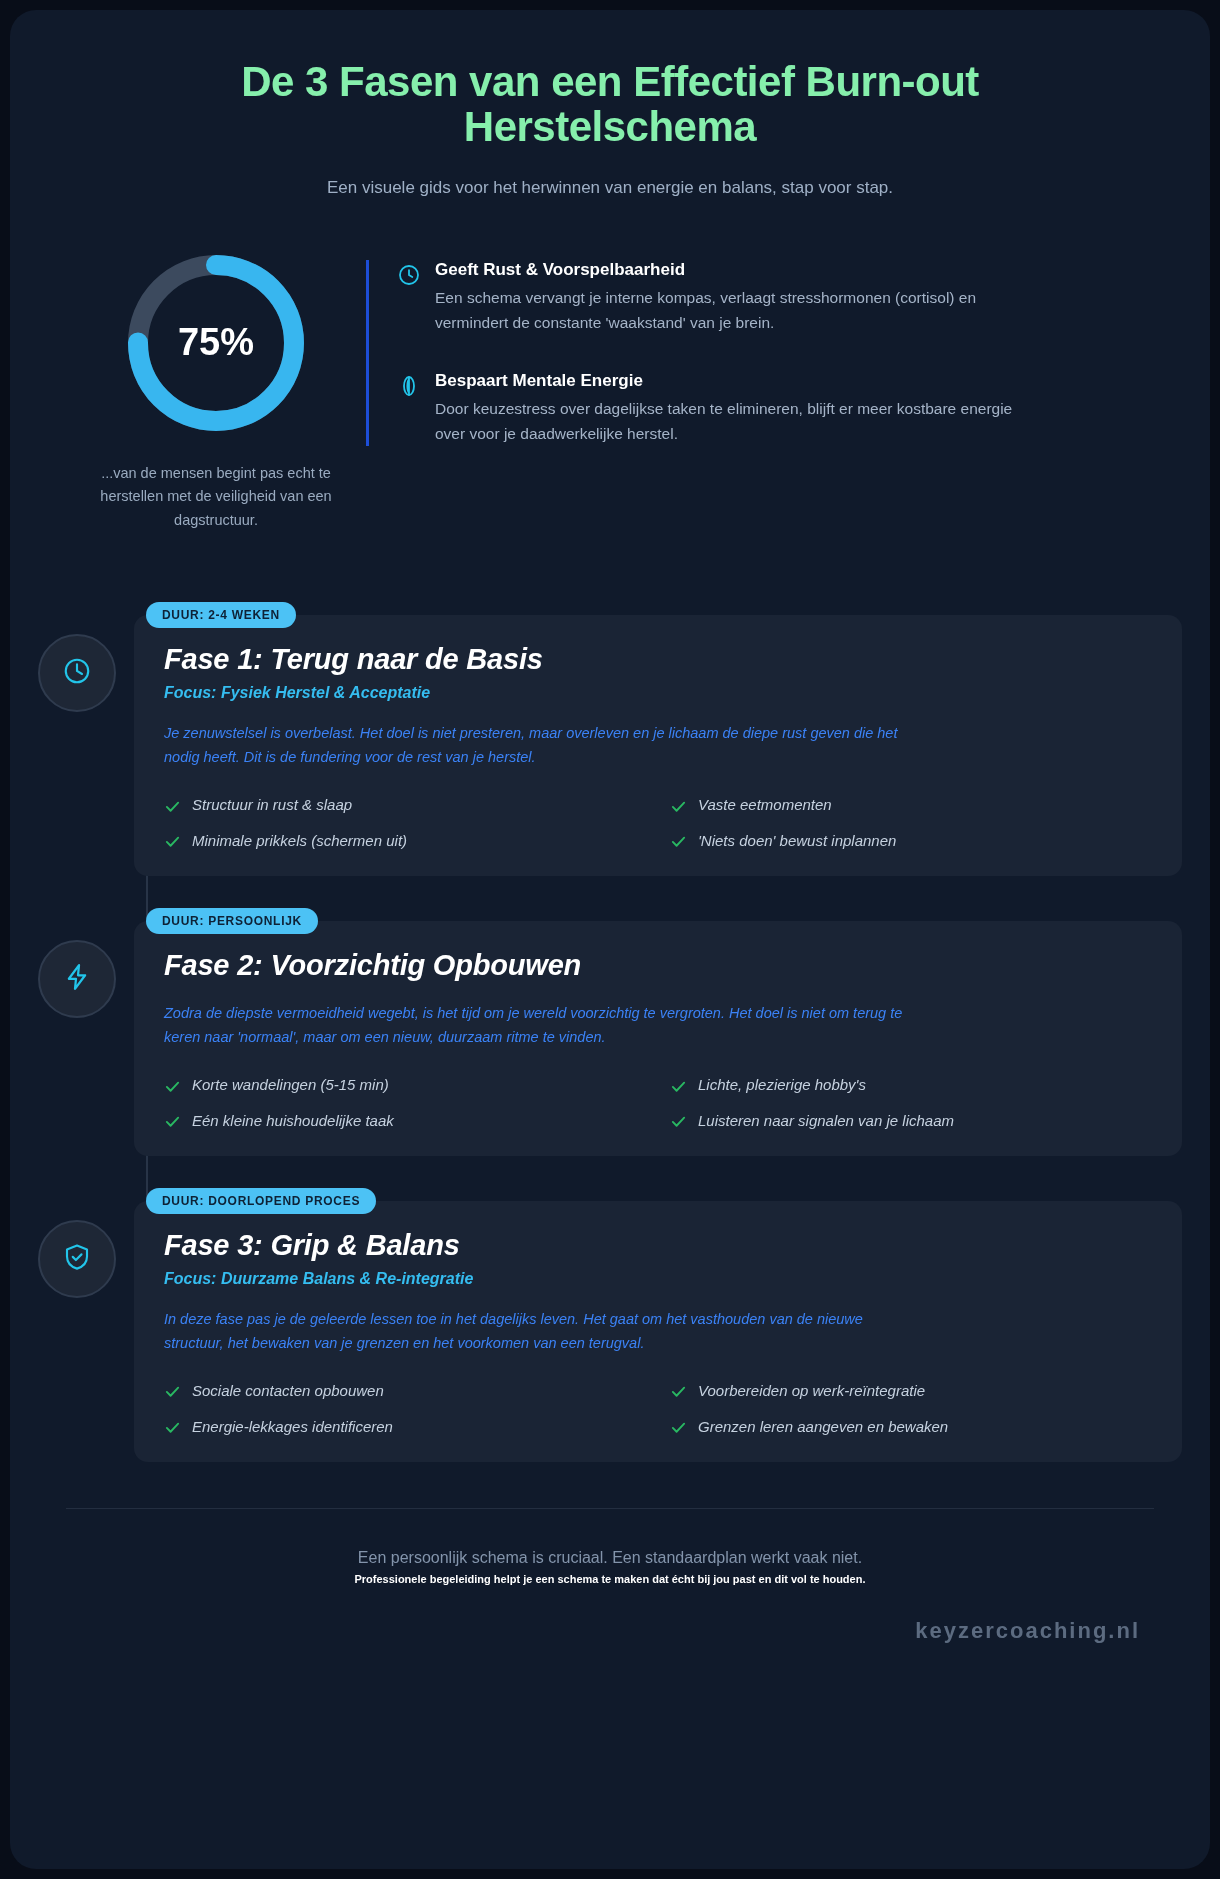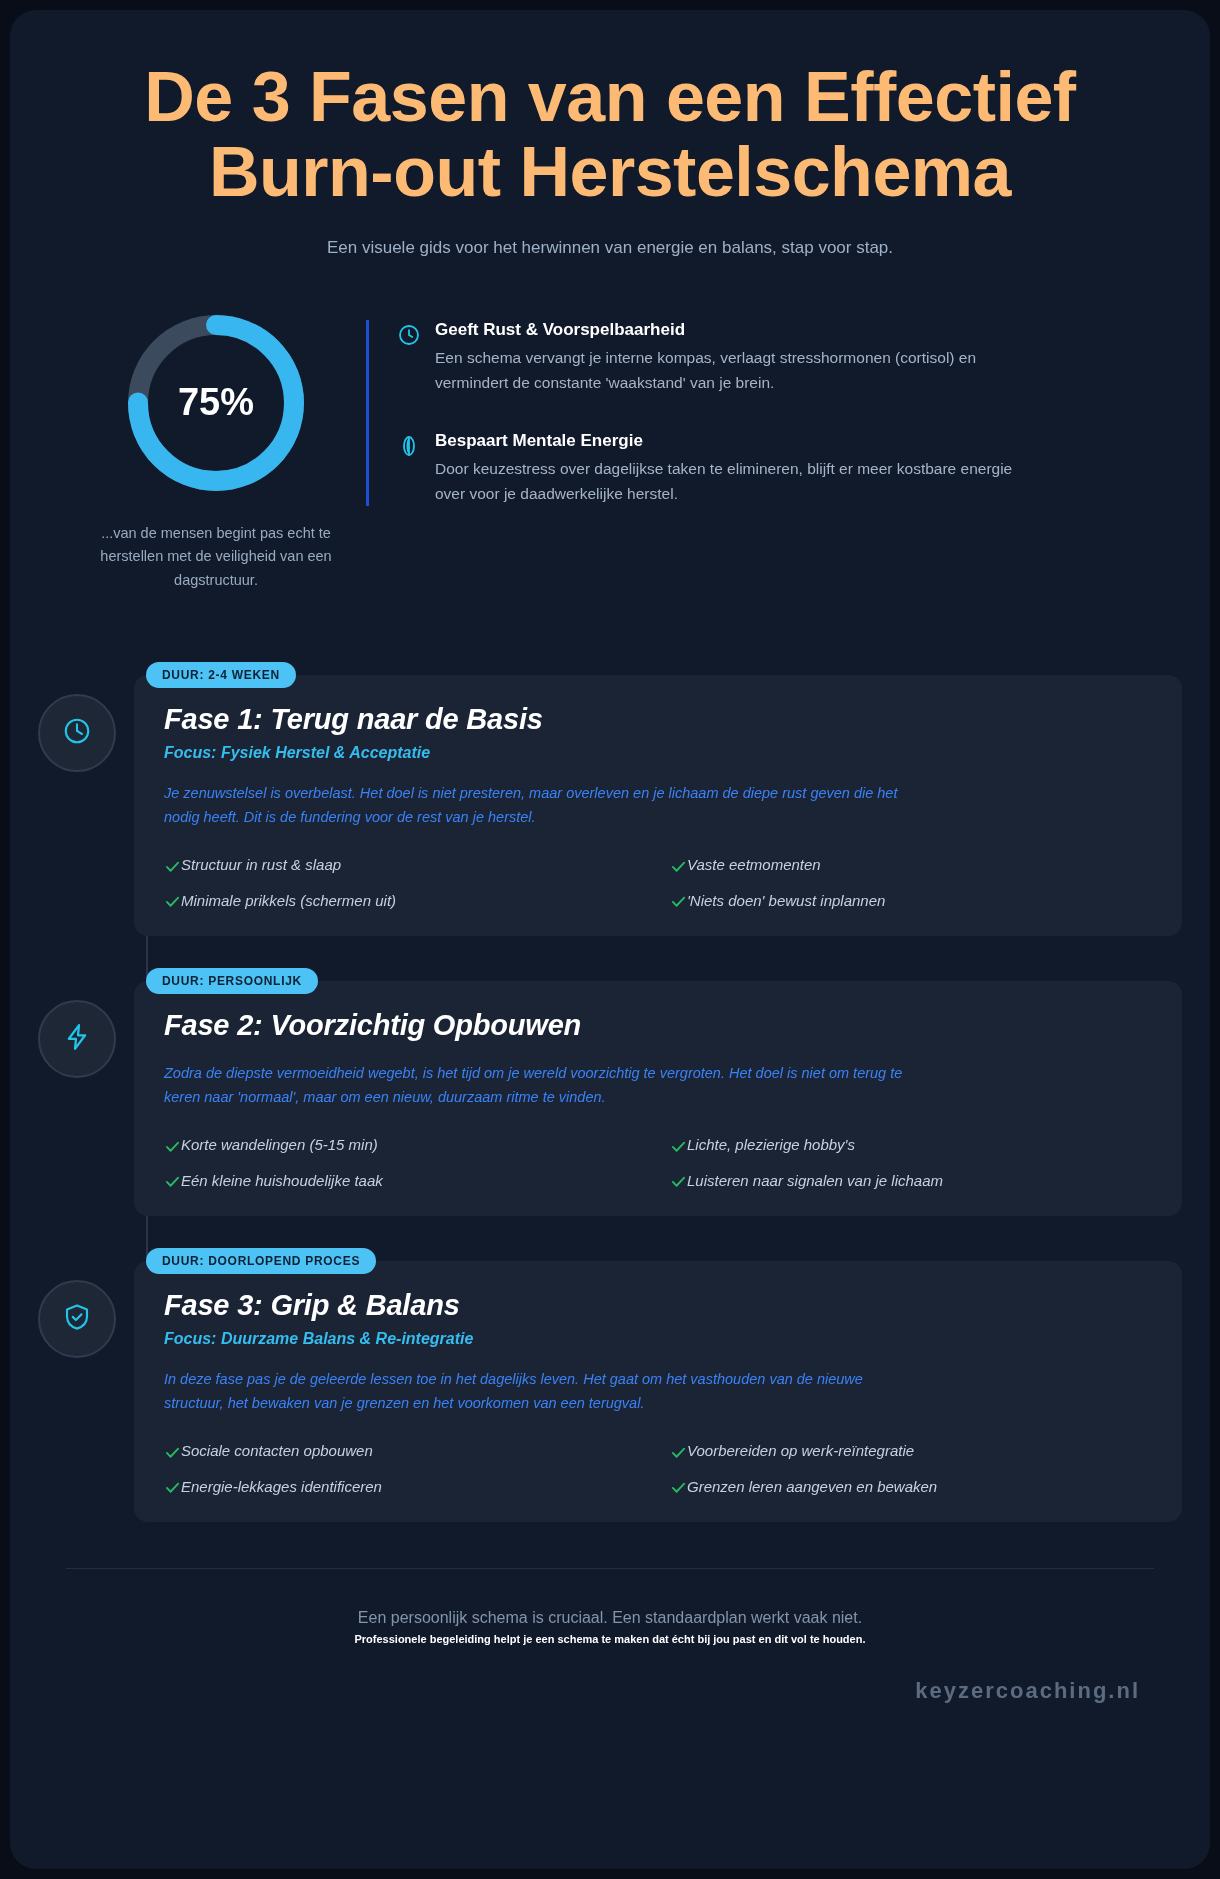--- a/index.html
+++ b/index.html
@@ -25,22 +25,22 @@
     border-radius: 26px;
     overflow: hidden;
     position: relative;
     padding: 0 28px;
   }
 
   
   .header { padding-top: 50px; text-align: center; }
 
   .title {
-    color: #fdba74;
-    font-size: 70px;
+    color: #86efac;
+    font-size: 42px;
     line-height: 1.07;
     font-weight: bold;
     letter-spacing: -0.5px;
     max-width: 980px;
     margin: 0 auto;
   }
 
   .subtitle {
     margin-top: 28px;
     color: #9fb0c6;
@@ -207,21 +207,22 @@
 
   .checks {
     display: grid;
     grid-template-columns: 1fr 1fr;
     gap: 16px 24px;
     margin-top: 26px;
   }
 
   .check {
     display: flex;
-    align-items: flex-end;
+    align-items: center;
+    gap: 11px;
   }
 
   .check-icon {
     flex: 0 0 17px;
     width: 17px;
     height: 17px;
     color: #29b862;
     margin-top: 2px;
   }
 

